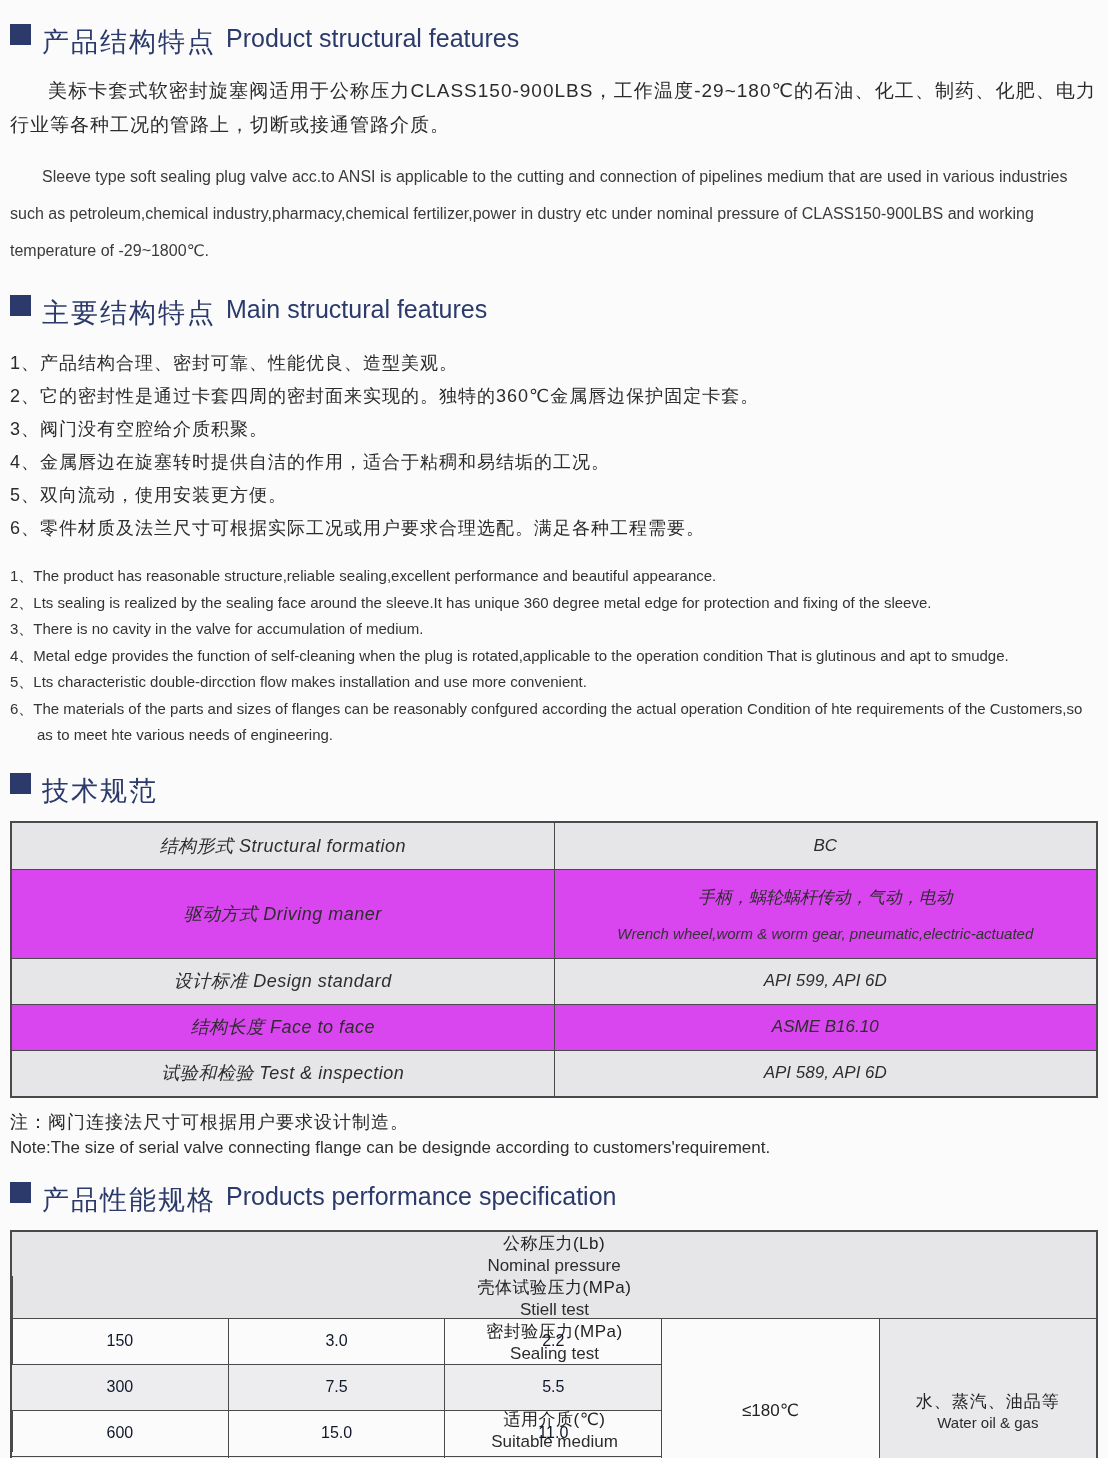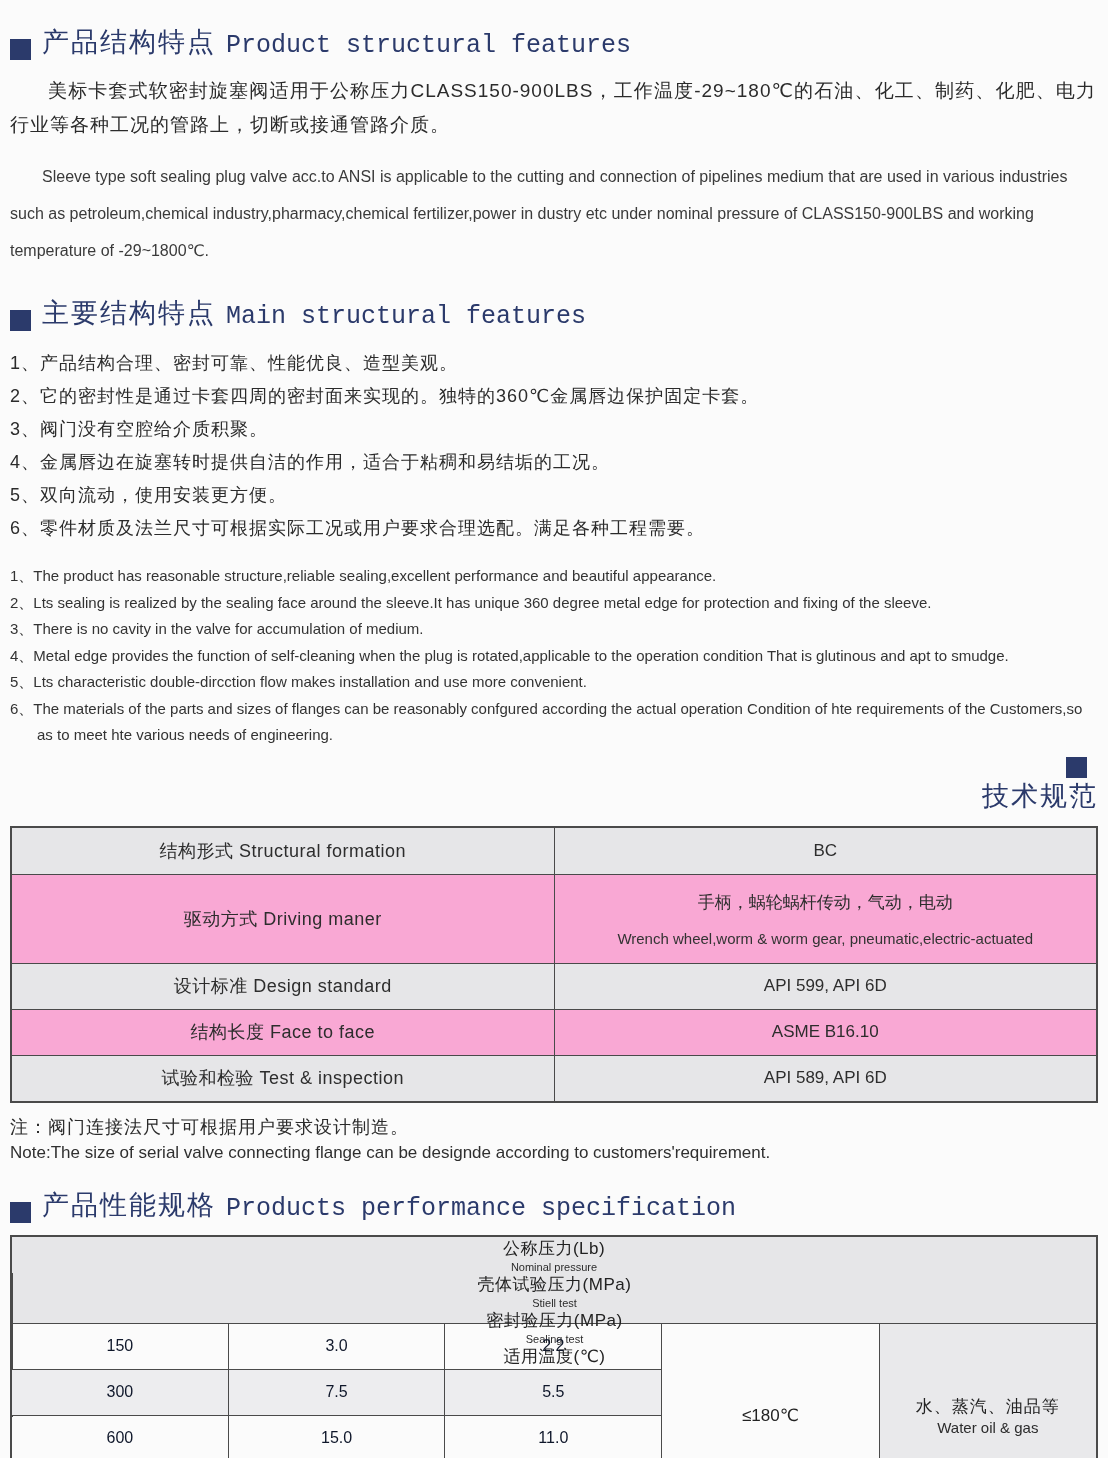--- a/index.html
+++ b/index.html
@@ -6,42 +6,42 @@
   body{
     width:1108px;height:1458px;
     background:#fbfbfb;
     font-family:"Liberation Sans","DejaVu Sans",sans-serif;
     color:#2e2e2e;
     overflow:hidden;
   }
   .page{box-sizing:border-box;width:1108px;padding:24px 10px 0 10px;}
 
   
-  .sec-head{display:flex;align-items:flex-end;margin:0 0 12px 0;font-family:Liberation Mono, monospace;}
+  .sec-head{display:flex;align-items:flex-start;margin:0 0 12px 0;}
   .sq{width:21px;height:21px;background:#2b3a6b;flex:0 0 auto;margin-right:11px;}
   .h-zh{font-size:27px;color:#2b3a6b;letter-spacing:2px;font-weight:500;}
   .h-en{font-size:25px;color:#2b3a6b;margin-left:10px;font-weight:400;}
 
   .para-zh{font-size:19px;line-height:34px;letter-spacing:1px;color:#2b2b2b;
            text-indent:2em;margin:14px 2px 0 0;text-align:justify;}
   .para-en{font-size:16px;line-height:37px;color:#3a3a3a;text-indent:2em;
            margin:16px 2px 0 0;text-align:left;}
 
   .list-zh{margin-top:16px;}
   .list-zh .li{font-size:18px;line-height:33px;letter-spacing:1px;color:#2b2b2b;}
   .list-en{margin-top:18px;}
   .list-en .li{font-size:15px;line-height:26.5px;color:#333;
                padding-left:27px;text-indent:-27px;}
 
   .sec2{margin-top:26px;}
-  .sec3{margin-top:8px;flex-direction:column;}
+  .sec3{margin-top:24px;}
   .sec4{margin-top:22px;}
 
   
-  .tt{border:2px solid #4a4a4a;margin-top:12px;background:#f9a8d4;}
+  .tt{border:2px solid #4a4a4a;margin-top:12px;background:#d946ef;font-style:italic;}
   .tt-row{display:flex;border-top:1px solid #4a4a4a;}
   .tt-row:first-child{border-top:none;}
   .tt-row.shaded{background:#e6e6e8;}
   .tt-left{width:50%;display:flex;align-items:center;justify-content:center;
            font-size:18px;letter-spacing:0.5px;color:#2d2d2d;}
   .tt-right{width:50%;border-left:1px solid #4a4a4a;display:flex;flex-direction:column;
             align-items:center;justify-content:center;font-size:17px;color:#2d2d2d;}
   .tt-right .sub{font-size:15px;margin-top:16px;color:#333;}
   .r1{height:46px;} .r2{height:88px;} .r3{height:45px;} .r4{height:45px;} .r5{height:45px;}
 
@@ -49,21 +49,21 @@
   .note-zh{font-size:18px;line-height:25px;letter-spacing:1px;color:#2b2b2b;}
   .note-en{font-size:17px;line-height:25px;color:#2f2f2f;}
 
   
   .pt{border:2px solid #4a4a4a;margin-top:12px;background:#fbfbfb;}
   .pt-header{display:flex;height:86px;background:#e6e6e8;flex-direction:column;}
   .pt-hcell{flex:1;border-left:1px solid #4a4a4a;display:flex;flex-direction:column;
             align-items:center;justify-content:center;}
   .pt-hcell:first-child{border-left:none;}
   .pt-hcell .zh{font-size:17px;letter-spacing:0.5px;color:#222;}
-  .pt-hcell .en{font-size:11px;color:#2c2c2c;margin-top:1px;}
+  .pt-hcell .en{font-size:17px;color:#2c2c2c;margin-top:1px;}
   .pt-body{display:flex;border-top:1px solid #4a4a4a;}
   .pt-rows{width:60%;}
   .pt-drow{display:flex;height:45px;border-top:1px solid #4a4a4a;}
   .pt-drow:first-child{border-top:none;}
   .pt-drow.alt{background:#ededef;}
   .pt-dcell{flex:1;border-left:1px solid #4a4a4a;display:flex;align-items:center;
             justify-content:center;font-size:16px;color:#0f172a;}
   .pt-dcell:first-child{border-left:none;}
   .pt-merge{width:20%;border-left:1px solid #4a4a4a;display:flex;flex-direction:column;
             align-items:center;justify-content:center;}

